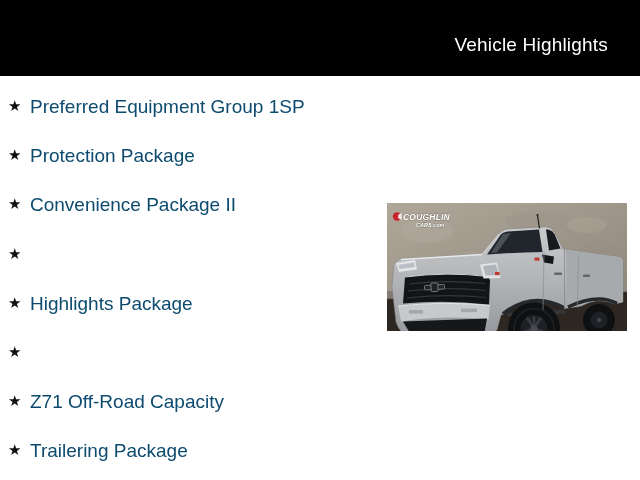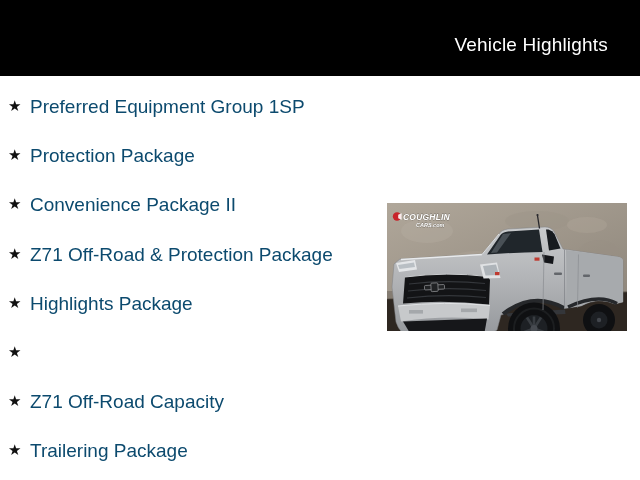--- a/index.html
+++ b/index.html
@@ -44,21 +44,20 @@
   <li>
     <span class="star">★</span>
     <span class="pkg">Protection Package</span>
   </li>
   <li>
     <span class="star">★</span>
     <span class="pkg">Convenience Package II</span>
   </li>
   <li>
     <span class="star">★</span>
-    <span class="pkg">Z71 Off-Road &amp; Protection Package</span>
   </li>
   <li>
     <span class="star">★</span>
     <span class="pkg">Highlights Package</span>
   </li>
   <li>
     <span class="star">★</span>
   </li>
   <li>
     <span class="star">★</span>

